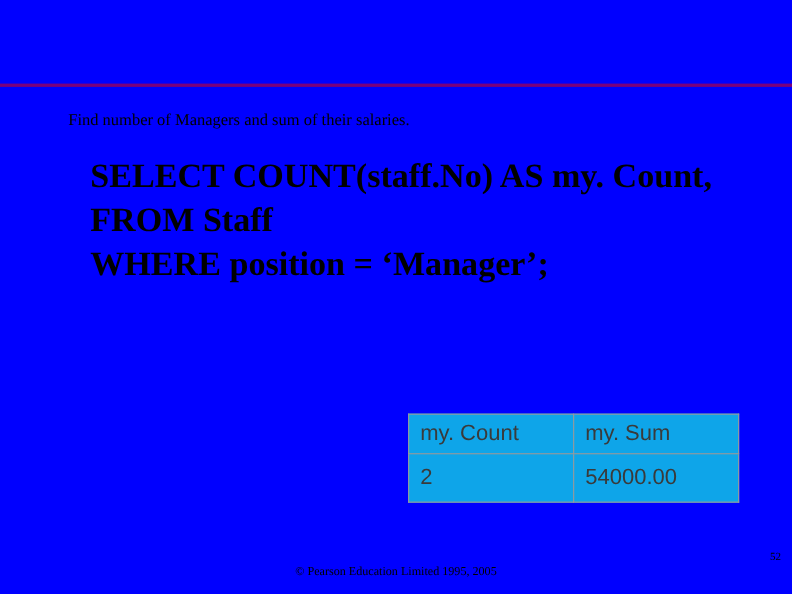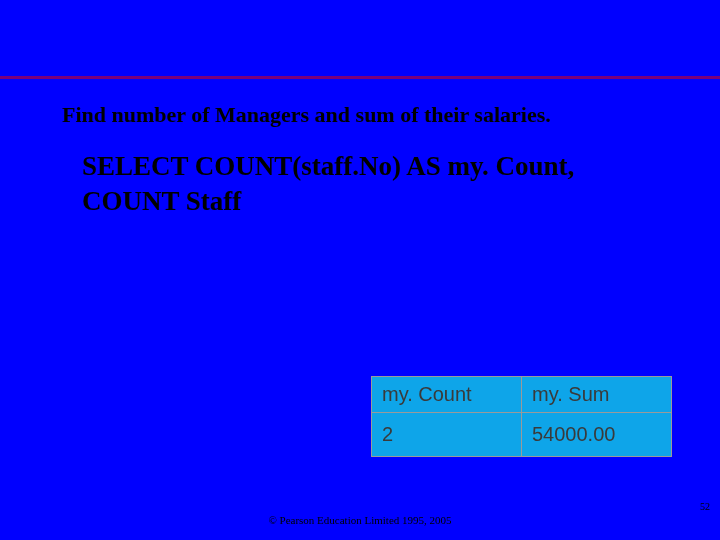--- a/index.html
+++ b/index.html
@@ -25,29 +25,29 @@
     padding-left: 40px;
     padding-bottom: 6px;
   }
   .title-rule {
     height: 3px;
     background: #7b007b;
     width: 720px;
     margin-top: 2px;
   }
   .problem {
-    font-size: 22px;
-    font-weight: bold;
+    font-size: 15px;
+    font-weight: normal;
     color: #000;
     padding: 22px 62px 0 62px;
     text-align: justify;
     line-height: 1.25;
   }
   .sql {
-    font-size: 27px;
+    font-size: 31px;
     font-weight: bold;
     color: #000;
     padding: 20px 0 0 82px;
     line-height: 1.3;
   }
   .sql .indent { padding-left: 98px; display: block; }
   .result-wrap {
     position: absolute;
     right: 48px;
     top: 376px;
@@ -92,21 +92,22 @@
 <body>
 
 <div class="slide">
 
   <div class="title-rule"></div>
 
   <div class="problem">Find number of Managers and sum of their salaries.</div>
 
   <div class="sql">
     <span>SELECT COUNT(staff.No) AS my. Count,</span><br>
-    <span>COUNT Staff</span><br>
+    <span>FROM Staff</span><br>
+    <span>WHERE position = ‘Manager’;</span>
   </div>
 
   <div class="result-wrap">
     <table class="result">
       <tbody>
           <tr>
         <th class="col1">my. Count</th>
         <th class="col2">my. Sum</th>
       </tr>
       <tr>

